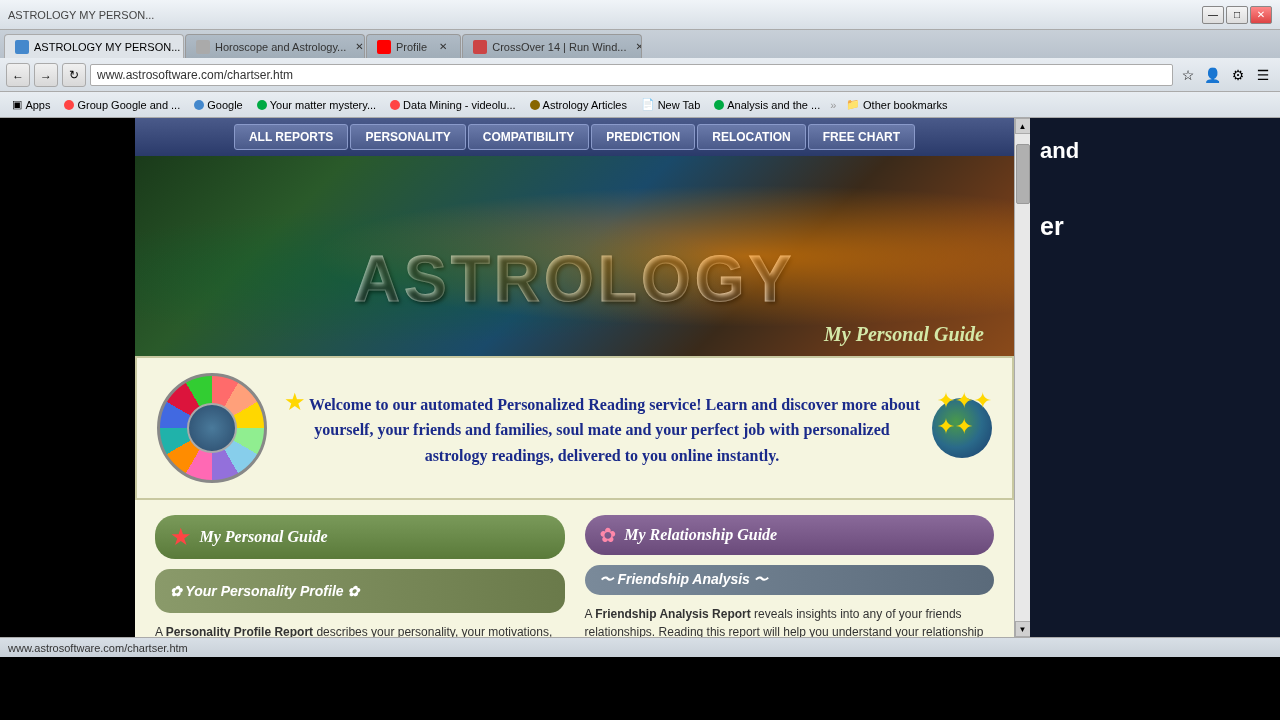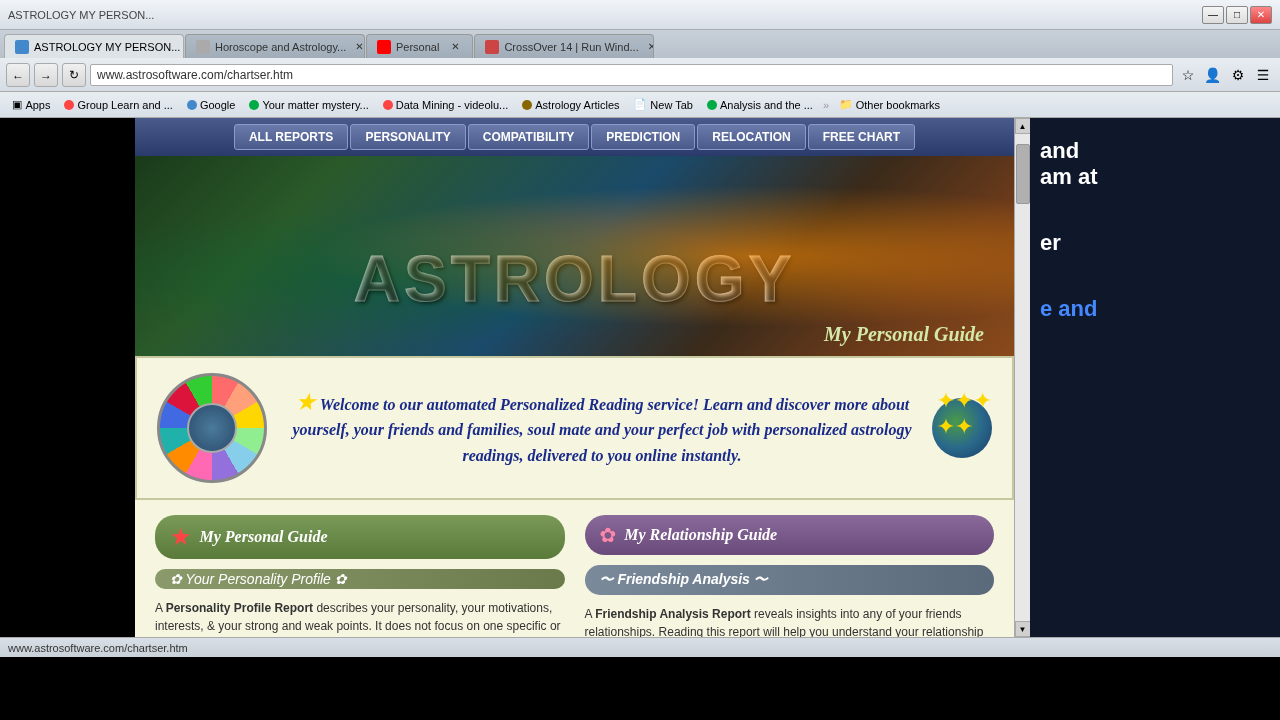--- a/index.html
+++ b/index.html
@@ -151,22 +151,22 @@
 
     .guide-btn-right {
       display: flex; align-items: center; padding: 8px 15px;
       background: linear-gradient(to bottom, #8a6a9a, #6a4a7a);
       border-radius: 20px; margin-bottom: 10px; cursor: pointer;
     }
     .guide-btn-right .flower-icon { color: #ff88aa; font-size: 20px; margin-right: 8px; }
 
     .section-header {
       background: linear-gradient(to right, #8a9a6a, #6a7a4a);
-      color: white; padding: 2px 15px; border-radius: 15px;
-      font-weight: normal; font-size: 14px; margin-bottom: 10px;
+      color: white; padding: 14px 15px; border-radius: 15px;
+      font-weight: bold; font-size: 14px; margin-bottom: 10px;
       display: flex; align-items: center; gap: 5px; font-style: italic;
     }
     .section-header-right {
       background: linear-gradient(to right, #7a8a9a, #5a6a7a);
       color: white; padding: 6px 15px; border-radius: 15px;
       font-weight: bold; font-size: 14px; margin-bottom: 10px;
       display: flex; align-items: center; gap: 5px; font-style: italic;
     }
 
     .content-text { font-size: 12px; color: #333; line-height: 1.5; }
@@ -202,21 +202,21 @@
       <span>ASTROLOGY MY PERSON...</span>
 
     </div>
     <div class="tab inactive">
       <div class="tab-favicon" style="background:#aaa;"></div>
       <span>Horoscope and Astrology...</span>
       <span class="tab-close">✕</span>
     </div>
     <div class="tab inactive">
       <div class="tab-favicon" style="background:#ff0000;"></div>
-      <span>Personal</span>
+      <span>Profile</span>
       <span class="tab-close">✕</span>
     </div>
     <div class="tab inactive">
       <div class="tab-favicon" style="background:#cc4444;"></div>
       <span>CrossOver 14 | Run Wind...</span>
       <span class="tab-close">✕</span>
     </div>
   </div>
 
   <div class="address-bar">
@@ -234,21 +234,21 @@
     </div>
   </div>
 
   <div class="bookmarks-bar">
     <div class="bookmark-item">
       <span>▣</span>
       <span>Apps</span>
     </div>
     <div class="bookmark-item">
       <span class="bk-dot" style="background:#ff4444;"></span>
-      <span>Group Learn and ...</span>
+      <span>Group Google and ...</span>
     </div>
     <div class="bookmark-item">
       <span class="bk-dot" style="background:#4488cc;"></span>
       <span>Google</span>
     </div>
     <div class="bookmark-item">
       <span class="bk-dot" style="background:#00aa44;"></span>
       <span>Your matter mystery...</span>
     </div>
     <div class="bookmark-item">
@@ -296,21 +296,21 @@
           <div style="position:absolute;top:0;left:0;right:0;bottom:0;background:radial-gradient(ellipse at 30% 60%, rgba(0,100,50,0.4) 0%, transparent 40%);"></div>
           <div class="hero-title">ASTROLOGY</div>
           <div class="hero-subtitle">My Personal Guide</div>
         </div>
 
         <div class="welcome-section">
           <div class="zodiac-wheel">
             <div class="zodiac-inner"></div>
           </div>
           <div class="welcome-text-block">
-            <div style="position:relative;font-style:italic;">
+            <div style="position:relative;">
               <span class="star-deco">★</span>
               <span class="welcome-main">Welcome to our automated Personalized Reading service! Learn and discover more about yourself, your friends and families, soul mate and your perfect job with personalized astrology readings, delivered to you online instantly.</span>
             </div>
           </div>
           <div style="display:flex;flex-direction:column;align-items:center;position:relative;">
             <span style="color:#ffd700;font-size:22px;position:absolute;top:-10px;right:0;">✦✦✦<br>✦✦</span>
             <div class="earth-img"></div>
           </div>
         </div>
 
@@ -352,25 +352,23 @@
       <div class="scroll-btn">▲</div>
       <div class="scroll-track">
         <div class="scroll-thumb"></div>
       </div>
       <div class="scroll-btn">▼</div>
     </div>
 
     <div class="right-panel">
       <div style="margin-top:10px;">
         <div class="right-text" style="font-size:22px;">and</div>
-        <div class="right-text" style="font-size:22px;">am at</div>
         <div style="height:40px;"></div>
-        <div class="right-text" style="font-size:22px;">er</div>
+        <div class="right-text" style="font-size:25px;margin-top:8px;">er</div>
         <div style="height:40px;"></div>
-        <div class="right-text" style="color:#4488ff;font-size:22px;">e and</div>
       </div>
     </div>
 
   </div>
 
   <div class="status-bar">
     <span>www.astrosoftware.com/chartser.htm</span>
   </div>
 
 </div>

